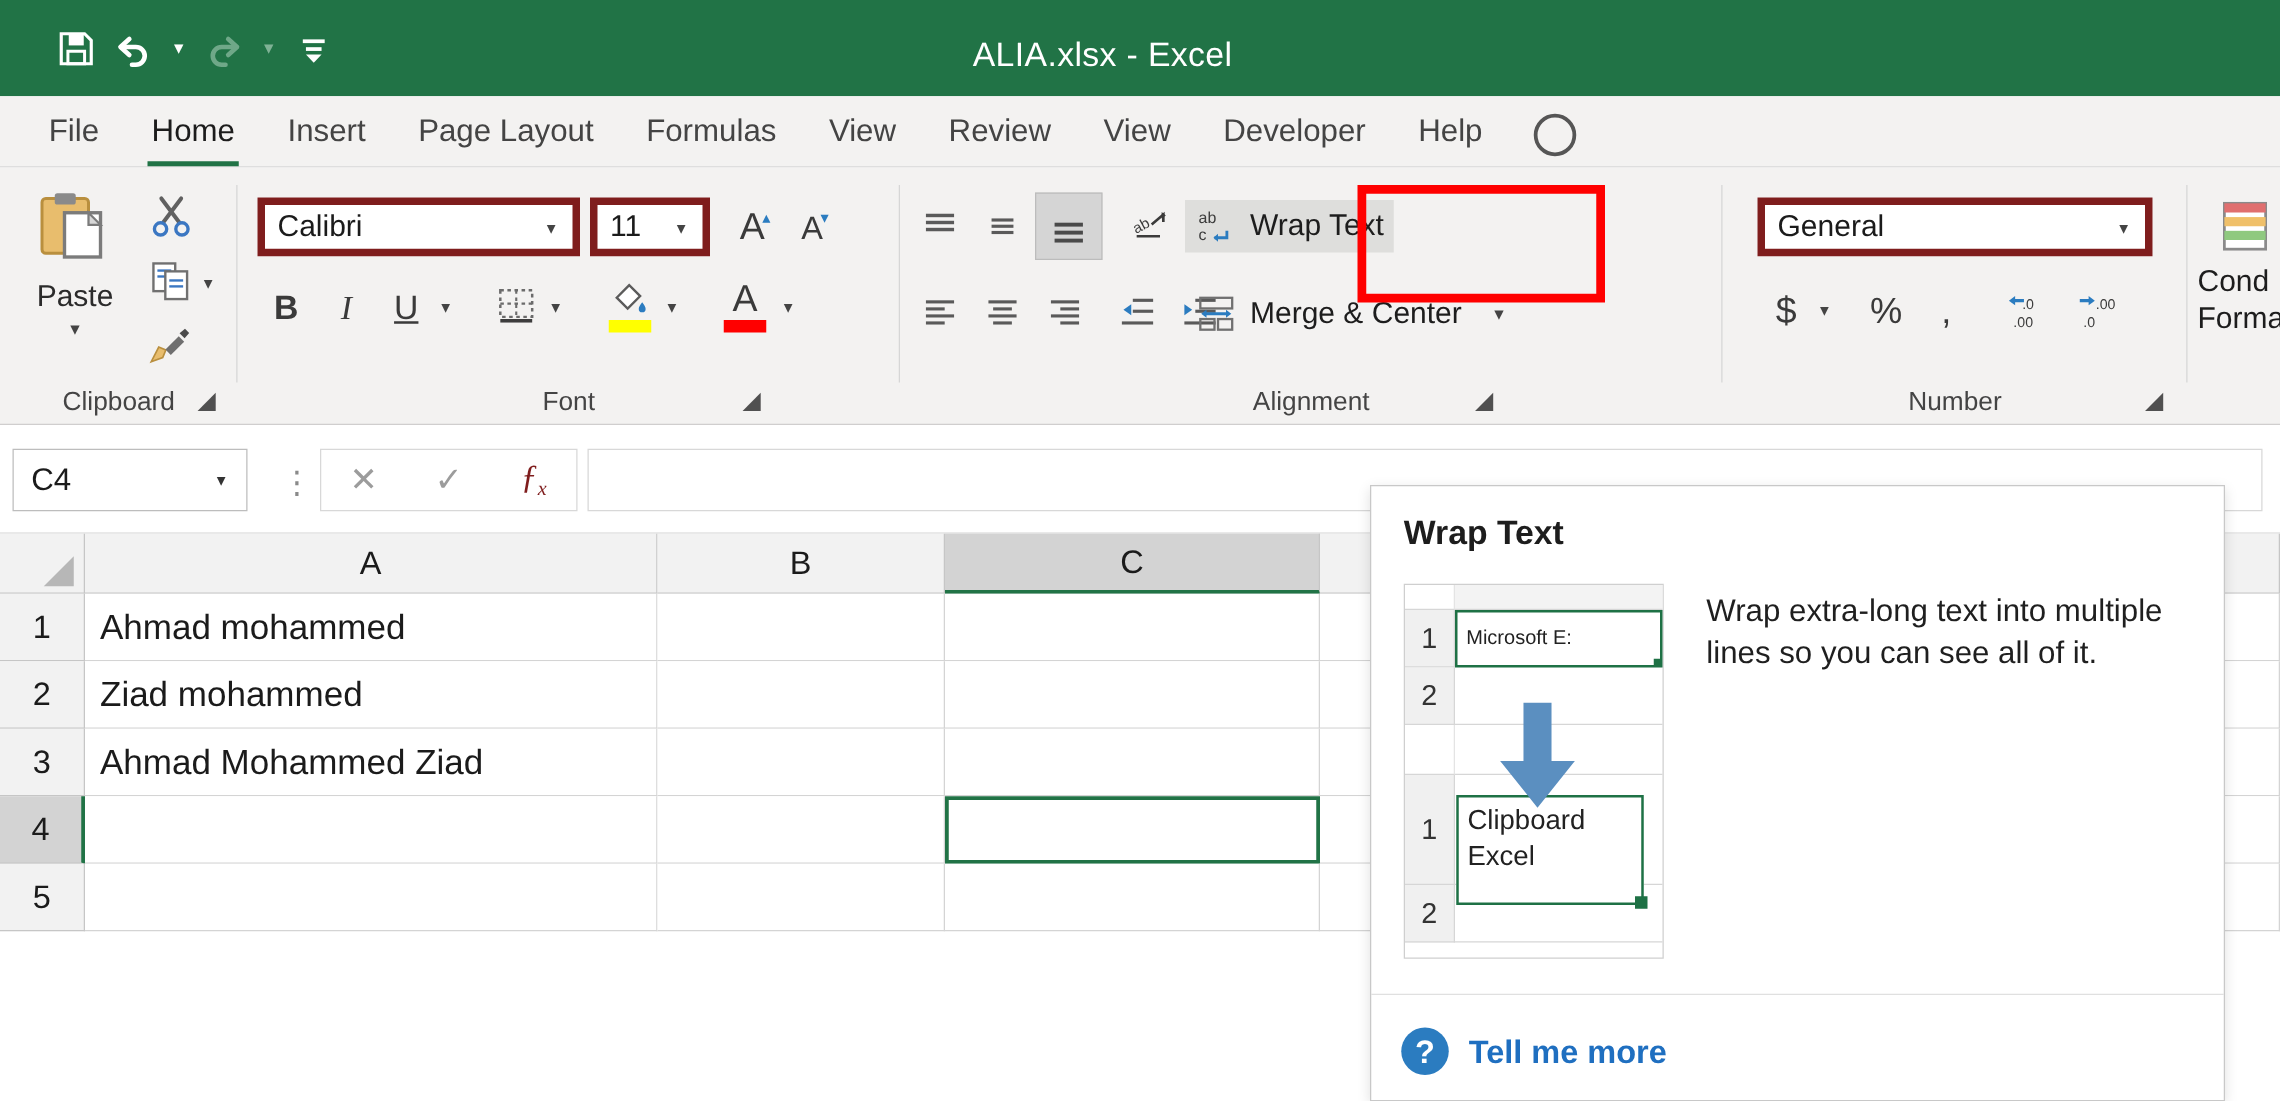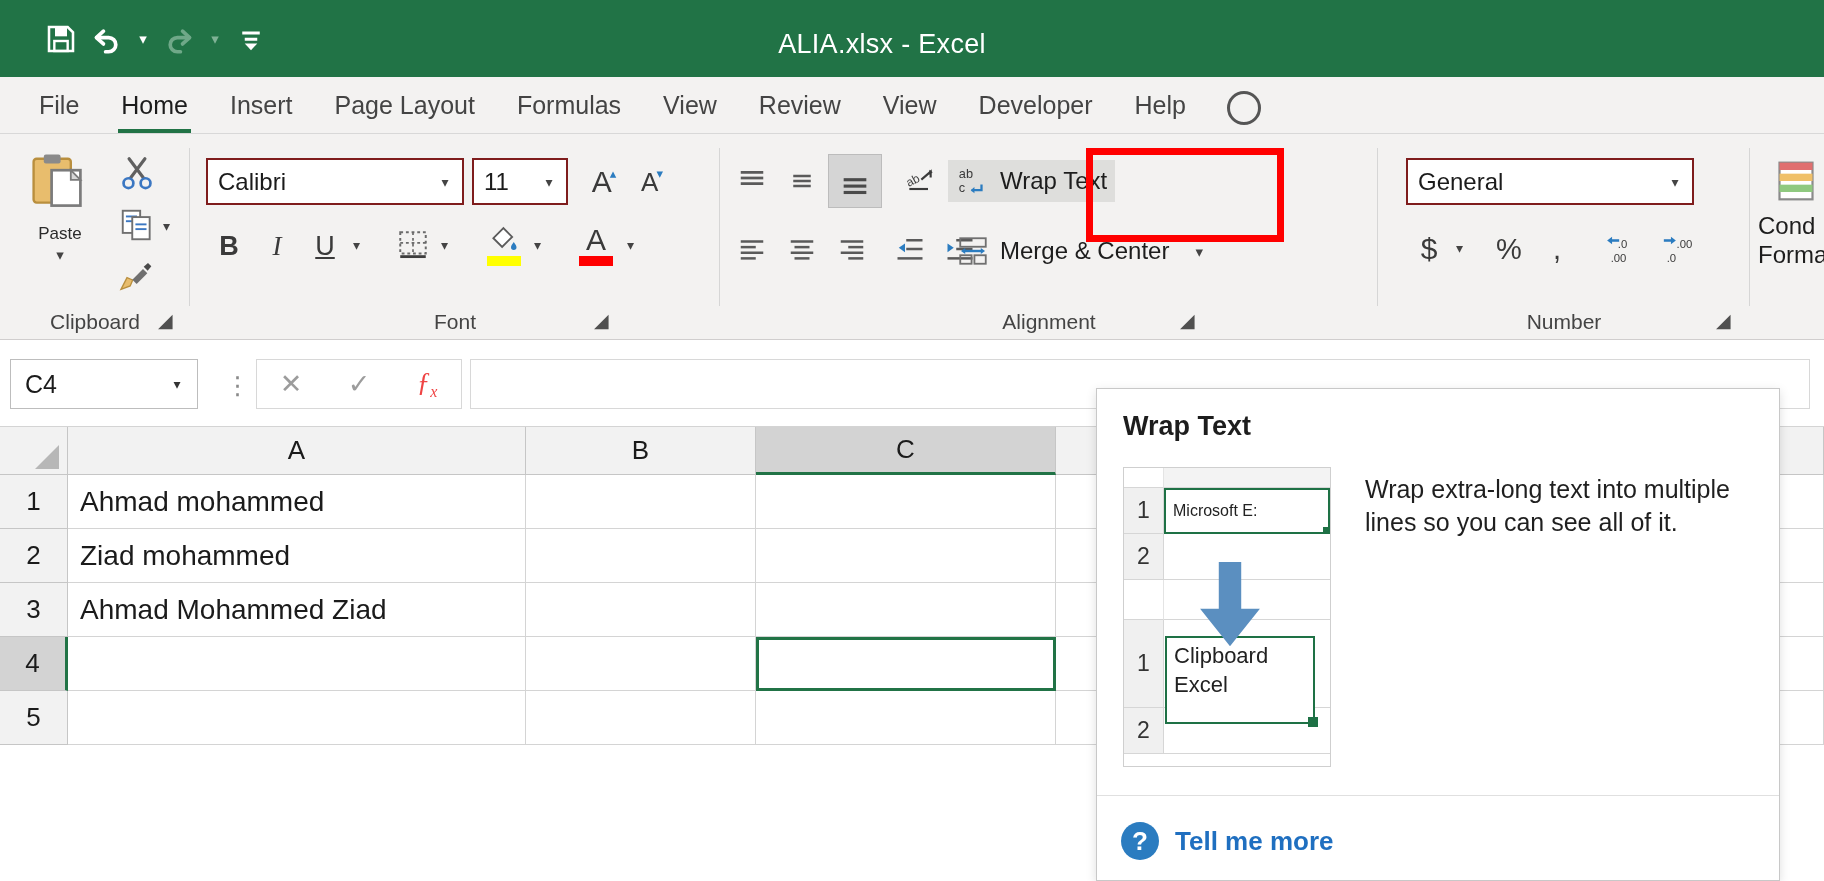--- a/index.html
+++ b/index.html
@@ -75,26 +75,26 @@
   }
   .dlg-launcher {
     position: absolute; bottom: 8px; font-size: 19px; color: #505050; cursor: pointer;
   }
 
   
   .paste-btn {
     position: absolute; left: 12px; top: 14px; width: 96px;
     display: flex; flex-direction: column; align-items: center; cursor: pointer;
   }
-  .paste-label { font-size: 17px; color: #2b2b2b; margin-top: 4px; }
+  .paste-label { font-size: 24px; color: #2b2b2b; margin-top: 4px; }
   .small-btn { position: absolute; cursor: pointer; }
 
   
   .combo {
-    position: absolute; background: #ffffff; border: 2px solid #7f1d1d;
+    position: absolute; background: #ffffff; border: 6px solid #7f1d1d;
     display: flex; align-items: center; cursor: text;
   }
   .combo .val { font-size: 24px; color: #1b1b1b; padding-left: 10px; flex: 1;
                 white-space: nowrap; overflow: hidden; }
   .combo .cb-caret {
     width: 34px; display: flex; align-items: center; justify-content: center;
     font-size: 14px; color: #444; cursor: pointer;
   }
 
   .icobtn {
@@ -125,21 +125,21 @@
     background: #fff; border: 1px solid #bdbdbd; display: flex; align-items: center;
   }
   .namebox .nb-val { font-size: 25px; color: #1b1b1b; padding-left: 14px; flex: 1; }
   .namebox .nb-caret { width: 40px; text-align: center; font-size: 14px; color: #333; }
   .fb-dots { position: absolute; left: 225px; top: 30px; font-size: 25px; color: #8a8a8a; }
   .fb-icons {
     position: absolute; left: 256px; top: 18px; width: 206px; height: 50px;
     background: #fff; border: 1px solid #d8d8d8; display: flex; align-items: center;
   }
   .fb-ic { flex: 1; text-align: center; font-size: 27px; color: #9c9c9c; cursor: pointer; }
-  .fb-ic.fx { color: #ef4444; font-style: italic; font-family: "Liberation Serif", serif; }
+  .fb-ic.fx { color: #7f1d1d; font-style: italic; font-family: "Liberation Serif", serif; }
   .fb-input {
     position: absolute; left: 470px; top: 18px; right: 14px; height: 50px;
     background: #fff; border: 1px solid #d8d8d8; cursor: text;
   }
 
   
   .grid { position: absolute; left: 0; top: 427px; width: 1824px; height: 454px; background: #fff; }
   .colhdr-row { position: absolute; left: 0; top: 0; height: 48px; width: 1824px; display: flex; }
   .corner {
     width: 68px; height: 48px; background: #f2f2f2;
@@ -486,21 +486,21 @@
         <span>Merge &amp; Center</span>
         <span class="caret-glyph" style="color:#444; margin-left:16px;">▾</span>
       </div>
 
       <div class="glabel">Alignment</div>
       <div class="dlg-launcher" style="left:460px;">◢</div>
       <div class="divider"></div>
     </div>
 
     <div class="rgroup" style="left:1378px; width:372px;">
-      <div class="combo" style="left:28px; top:24px; width:288px; height:47px;">
+      <div class="combo" style="left:28px; top:24px; width:316px; height:47px;">
         <span class="val">General</span>
         <span class="cb-caret">▾</span>
       </div>
       <div class="icobtn" style="left:30px; top:92px; width:42px; height:46px; font-size:30px;">
         <span>$</span>
       </div>
       <span class="mini-caret" style="left:78px; top:106px;">▾</span>
       <div class="icobtn" style="left:110px; top:92px; width:42px; height:46px; font-size:29px;">
         <span>%</span>
       </div>

